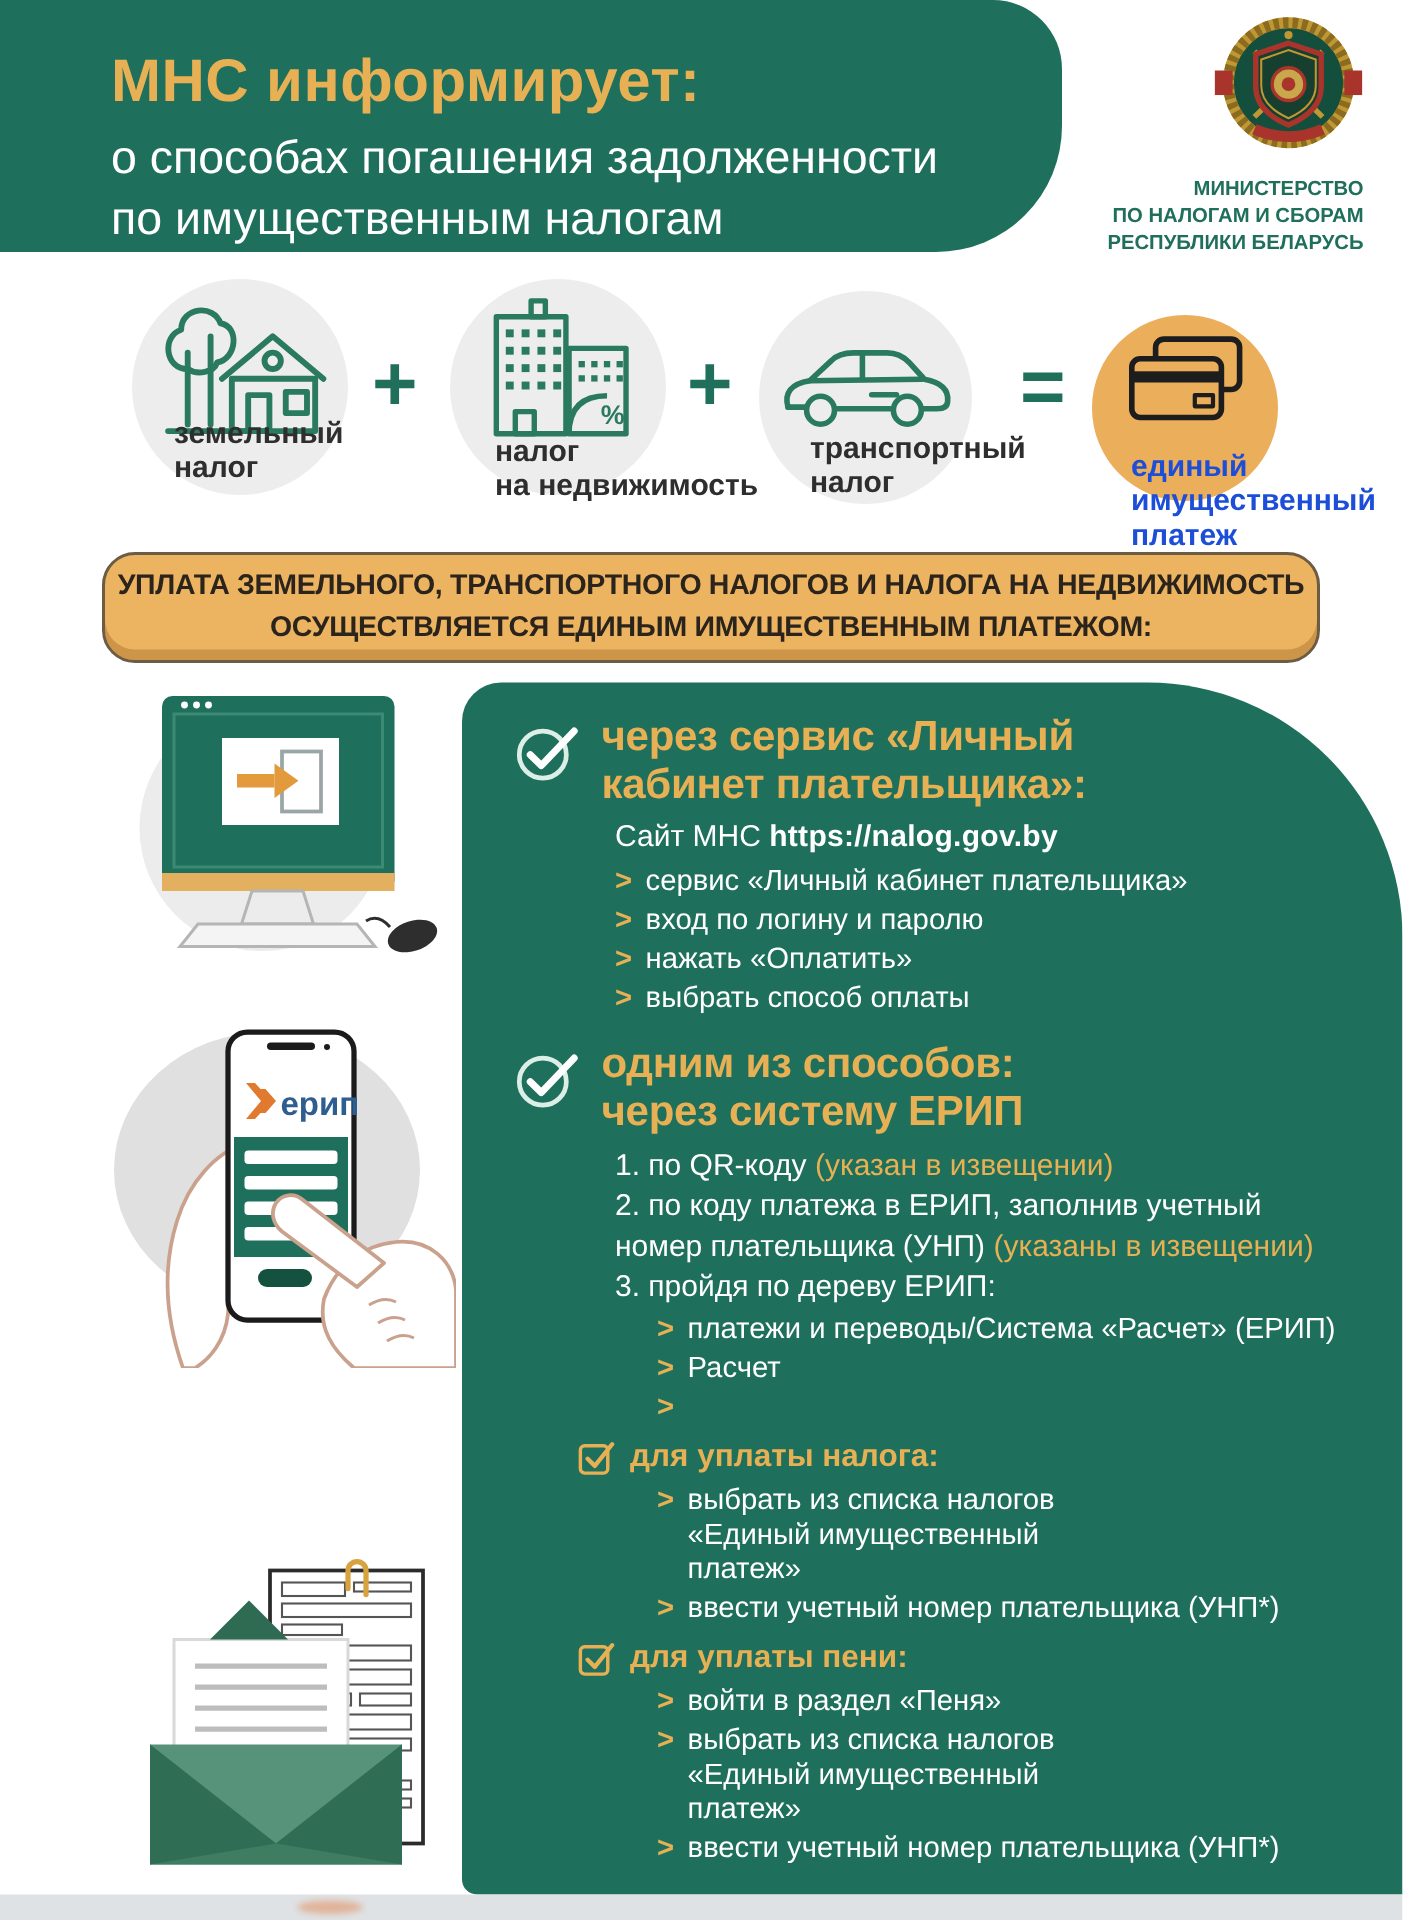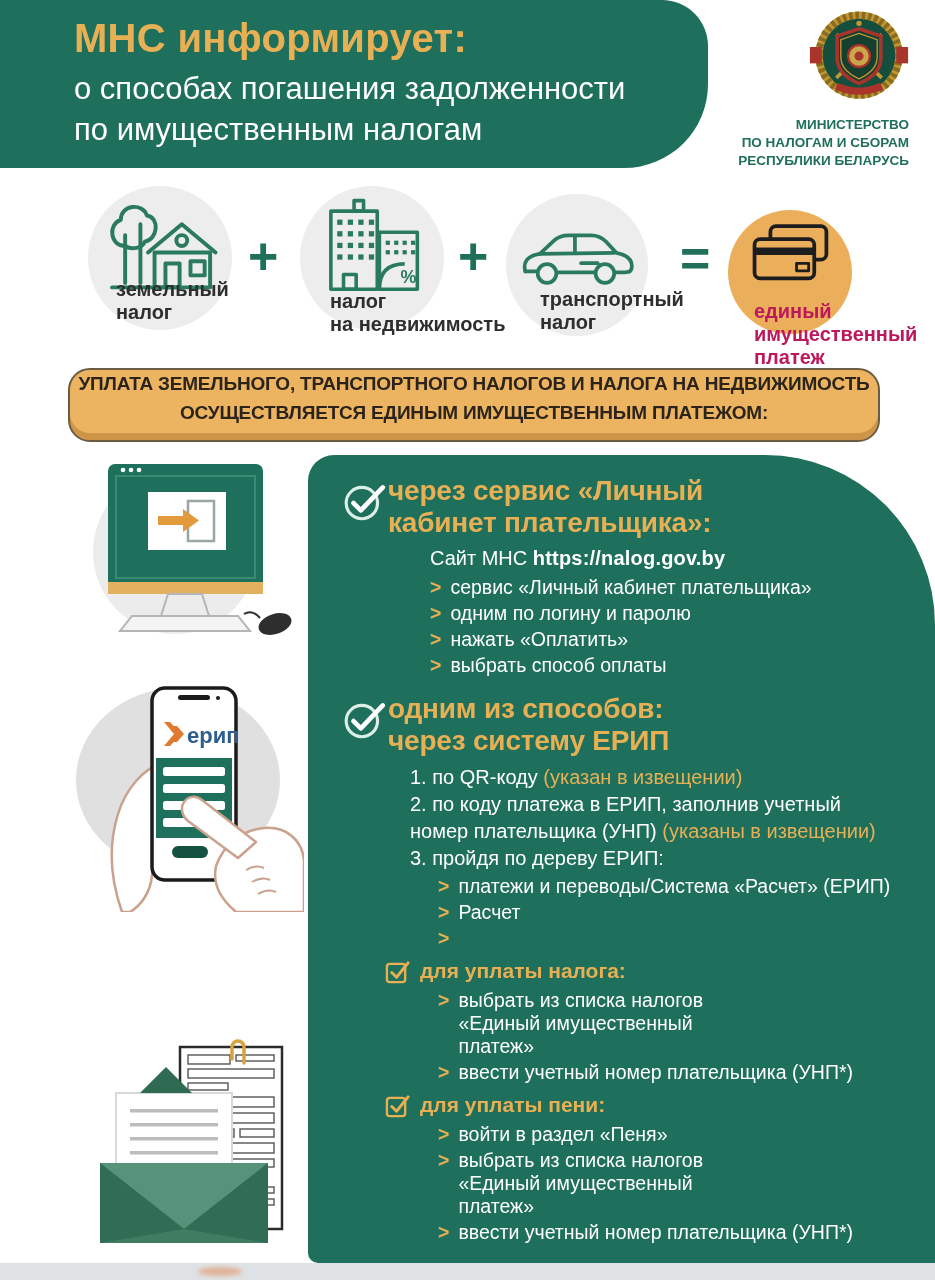--- a/index.html
+++ b/index.html
@@ -5,55 +5,55 @@
   html,body{margin:0;padding:0}
   body{
     width:935px;height:1280px;position:relative;background:#ffffff;overflow:hidden;
     font-family:"Liberation Sans","DejaVu Sans",sans-serif;
   }
 
   
   .header{
     position:absolute;left:0;top:0;width:708px;height:168px;
     background:#1E6F5B;border-radius:0 46px 84px 0;
-    padding:16px 0 0 74px;box-sizing:border-box;
+    padding:32px 0 0 74px;box-sizing:border-box;
   }
   .header-title{color:#E7B054;font-size:40px;font-weight:bold;letter-spacing:.3px}
   .header-sub{color:#ffffff;font-size:31px;font-weight:normal;line-height:1.32;margin-top:8px}
 
   
   .logo{position:absolute;left:737px;top:6px;width:172px;text-align:right}
   .logo-text{color:#1F6F5B;font-weight:bold;font-size:13.5px;line-height:1.32;margin-top:4px}
 
   
   .equation{position:absolute;left:0;top:172px;width:935px;height:190px}
   .circle{position:absolute;border-radius:50%;background:#EDEDED;display:flex;align-items:flex-start;justify-content:center}
   .eq-label{position:absolute;font-size:20px;font-weight:bold;color:#2e2e2e;line-height:1.15}
   .op{position:absolute;font-size:52px;font-weight:bold;color:#1F6F5B;line-height:1}
 
   
   .banner{
     position:absolute;left:68px;top:368px;width:812px;height:74px;
     background:#ECB360;border:2px solid #6b5c43;border-radius:22px;
     box-shadow:inset 0 -7px 0 rgba(150,95,25,.35);
-    display:flex;flex-direction:column;align-items:center;
+    display:flex;flex-direction:column;justify-content:center;align-items:center;
     box-sizing:border-box;overflow:hidden;
   }
   .banner div{color:#2b241c;font-size:19px;font-weight:bold;line-height:1.5;white-space:nowrap;letter-spacing:-.2px}
 
   
   .panel{
     position:absolute;left:308px;top:455px;width:627px;height:808px;
     background:#1E6F5B;border-radius:26px 170px 0 10px;
     padding:20px 0 0 22px;box-sizing:border-box;color:#fff;
   }
-  .sec-head{display:flex;margin-left:12px;align-items:flex-start}
+  .sec-head{display:flex;gap:13px;margin-left:12px;align-items:flex-start}
   .sec-head svg{flex:none;margin-top:3px}
   .sec-title{font-size:28px;font-weight:bold;color:#E7B054;line-height:1.16;letter-spacing:-.2px}
-  .sec-body{margin:7px 0 0 100px}
+  .sec-body{margin:7px 0 0 80px}
   .site-line{font-size:20px;color:#fff;margin-bottom:6px}
   .site-line b{letter-spacing:.2px}
   .row{display:flex;gap:9px;font-size:19.5px;line-height:23px;margin-bottom:3px}
   .chev{color:#E7B054;font-weight:bold;flex:none}
   .numlist{margin:6px 0 0 80px;width:482px;font-size:20px;line-height:27px}
   .note{color:#E7B054}
   .tree{margin:3px 0 0 108px}
   .tree .t{max-width:460px}
   .tree .narrow{max-width:388px}
   .sub-head{display:flex;gap:10px;margin:9px 0 5px 55px;align-items:center;
@@ -195,21 +195,21 @@
   <div class="circle" style="left:728px;top:38px;width:124px;height:124px;background:#EBAE5A">
     <svg width="84" height="66" viewBox="0 0 90 70" style="margin-top:12px">
       <g fill="none" stroke="#1d1d1d" stroke-width="4" stroke-linejoin="round">
         <rect x="24" y="4" width="60" height="36" rx="6"></rect>
         <rect x="7" y="18" width="64" height="42" rx="6" fill="#EBAE5A"></rect>
         <rect x="7" y="27" width="64" height="8" fill="#1d1d1d" stroke="none"></rect>
         <rect x="52" y="44" width="13" height="8" stroke-width="3"></rect>
       </g>
     </svg>
   </div>
-  <div class="eq-label" style="left:754px;top:128px;color:#be185d">
+  <div class="eq-label" style="left:754px;top:128px;color:#1d4ed8">
     <div>единый</div>
     <div>имущественный</div>
     <div>платеж</div>
   </div>
 </div>
 
 <div class="banner">
   <div>УПЛАТА ЗЕМЕЛЬНОГО, ТРАНСПОРТНОГО НАЛОГОВ И НАЛОГА НА НЕДВИЖИМОСТЬ</div>
   <div>ОСУЩЕСТВЛЯЕТСЯ ЕДИНЫМ ИМУЩЕСТВЕННЫМ ПЛАТЕЖОМ:</div>
 </div>
@@ -320,21 +320,21 @@
   <div class="sec-body">
     <div class="site-line">
       <span>Сайт МНС </span><b>https://nalog.gov.by</b>
     </div>
     <div class="row">
         <span class="chev">&gt;</span>
         <span class="t">сервис «Личный кабинет плательщика»</span>
       </div>
     <div class="row">
         <span class="chev">&gt;</span>
-        <span class="t">одним по логину и паролю</span>
+        <span class="t">вход по логину и паролю</span>
       </div>
     <div class="row">
         <span class="chev">&gt;</span>
         <span class="t">нажать «Оплатить»</span>
       </div>
     <div class="row">
         <span class="chev">&gt;</span>
         <span class="t">выбрать способ оплаты</span>
       </div>
   </div>

